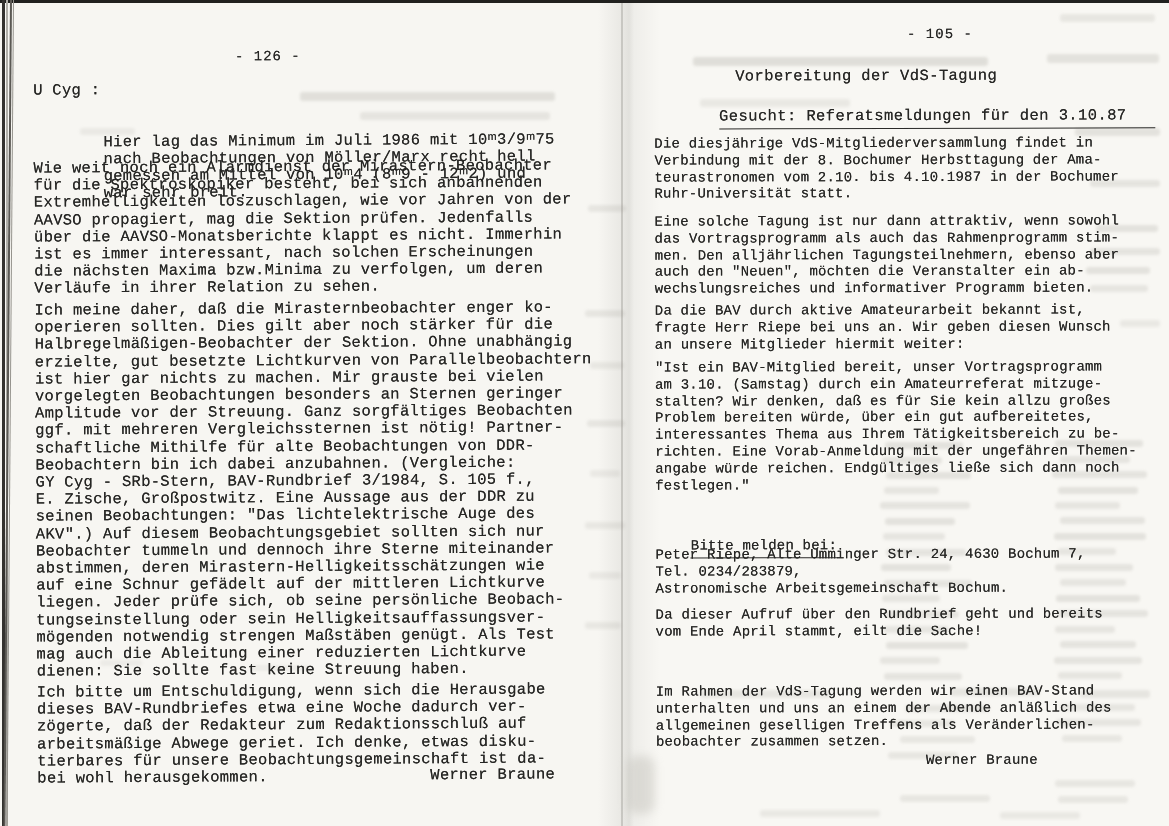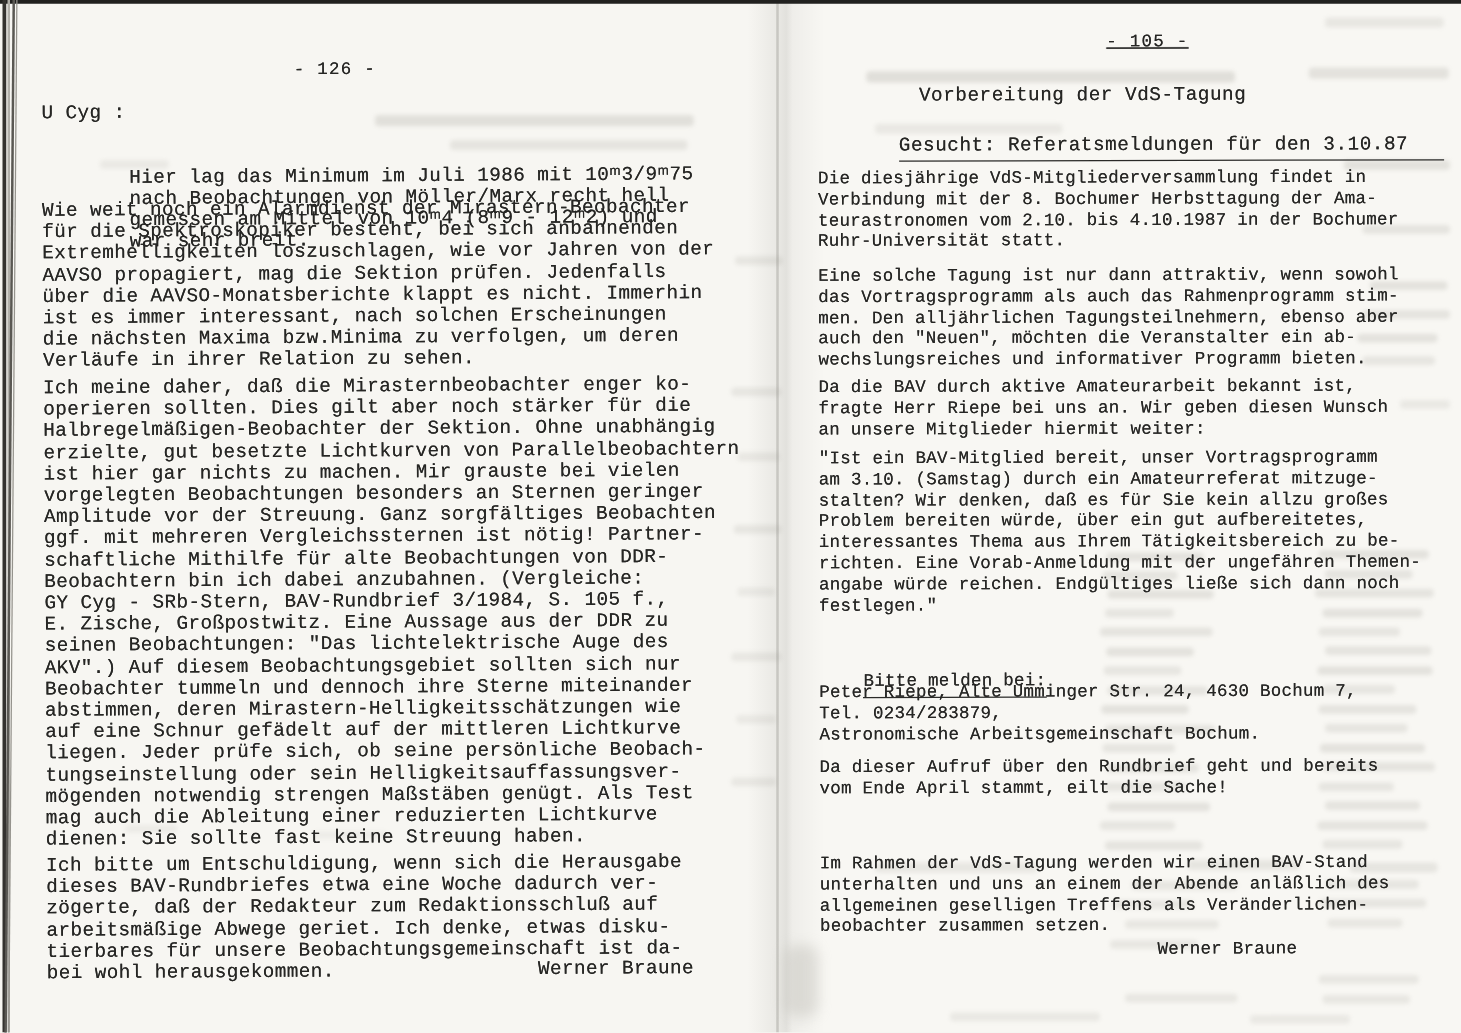--- a/index.html
+++ b/index.html
@@ -171,21 +171,21 @@
 dieses BAV-Rundbriefes etwa eine Woche dadurch ver-
 zögerte, daß der Redakteur zum Redaktionsschluß auf
 arbeitsmäßige Abwege geriet. Ich denke, etwas disku-
 tierbares für unsere Beobachtungsgemeinschaft ist da-
 bei wohl herausgekommen.</div>
 
   <div class="page-text left-body" style="left:428px;top:768px;">Werner Braune</div>
 </div>
 
 <div class="rot-right">
-  <div class="page-text pagenum" style="left:886px;top:26px;text-decoration:underline;">- 105 -</div>
+  <div class="page-text pagenum" style="left:908px;top:26px;">- 105 -</div>
 
   <div class="page-text right-title" style="left:736px;top:68px;">Vorbereitung der VdS-Tagung</div>
 
   <div class="page-text right-title" style="left:681px;top:91px;">
     <span class="underlined" style="min-width:436px;">Gesucht: Referatsmeldungen für den 3.10.87</span>
   </div>
 
   <div class="page-text right-body" style="left:655px;top:135px;">Die diesjährige VdS-Mitgliederversammlung findet in
 Verbindung mit der 8. Bochumer Herbsttagung der Ama-
 teurastronomen vom 2.10. bis 4.10.1987 in der Bochumer

